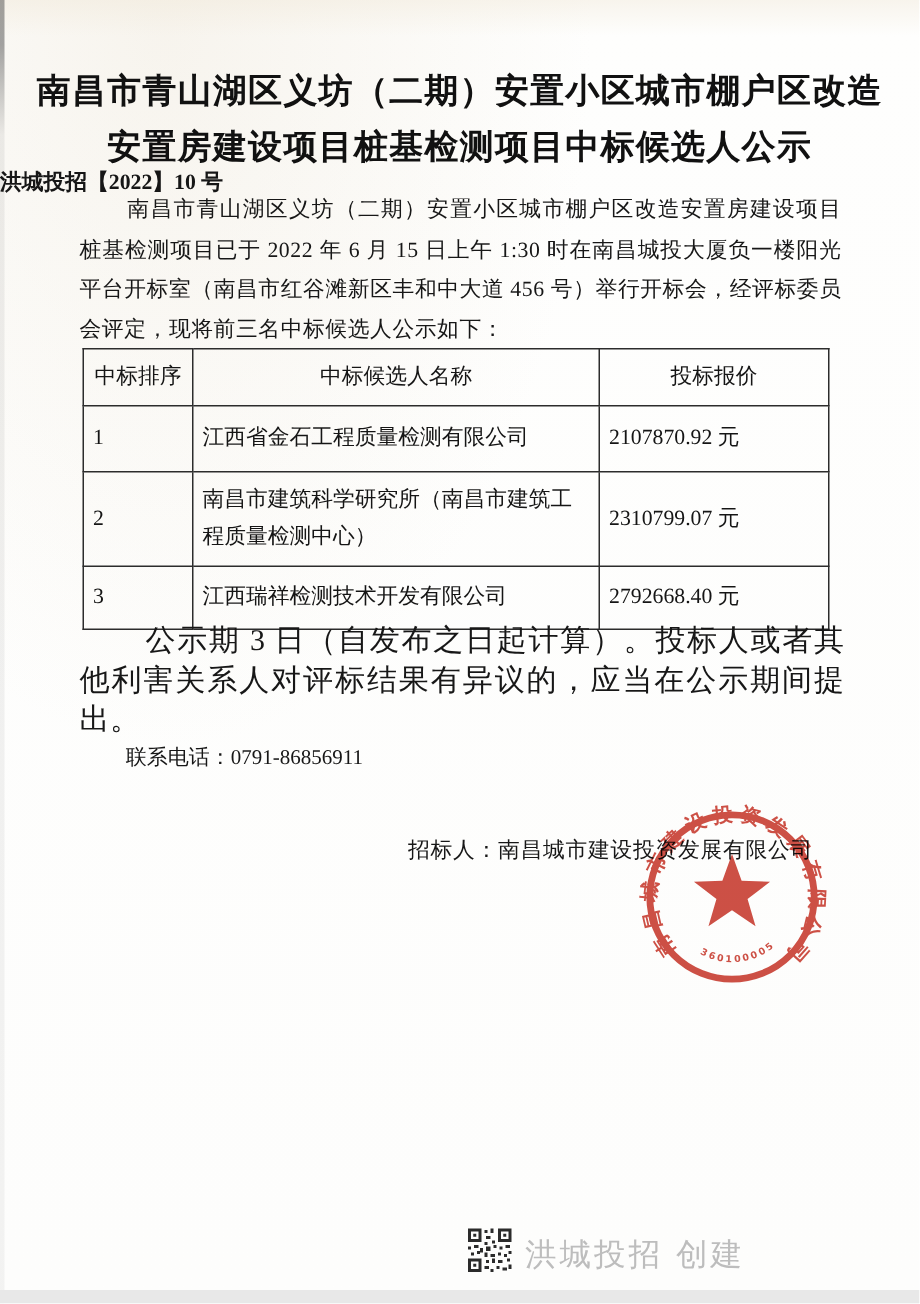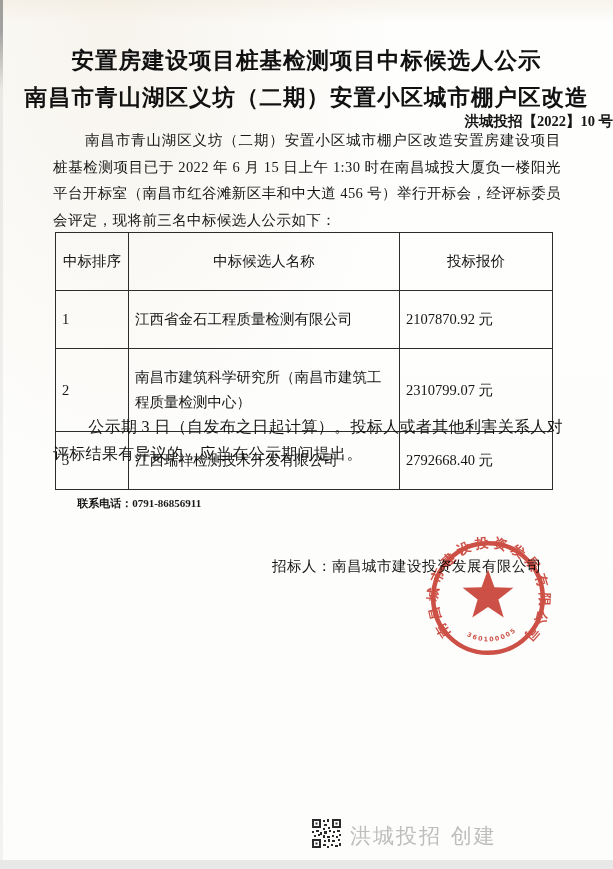--- a/index.html
+++ b/index.html
@@ -31,47 +31,47 @@
     position: absolute; left: 0; top: 860px; width: 613px; height: 9px;
     background: #e8e8e8;
   }
   .title-block {
     position: absolute; top: 42px; left: 0; width: 613px;
     text-align: center; font-weight: 700; font-size: 22.5px; line-height: 37px;
     color: #111; letter-spacing: 1px;
   }
   .doc-number {
     position: absolute; top: 112px; left: 0; width: 613px;
-    text-align: right; font-size: 14.5px; font-weight: 700; color: #161616;
+    text-align: left; font-size: 14.5px; font-weight: 700; color: #161616;
   }
   .intro {
     position: absolute; top: 127px; left: 53px; width: 508px;
     font-size: 14.5px; line-height: 26.6px; text-align: justify;
     text-indent: 2.2em; color: #171717; letter-spacing: 0.4px;
   }
   table.bid-table {
     position: absolute; top: 232px; left: 55px;
     border-collapse: collapse; table-layout: fixed;
     font-size: 14.5px; color: #151515;
   }
   table.bid-table td, table.bid-table th {
     border: 1.6px solid #2c2c2c;
     vertical-align: middle;
-    font-weight: 400; line-height: 25px; padding: 16px 6px;
+    font-weight: 400; line-height: 25px; padding: 6px 6px;
   }
   table.bid-table th { font-weight: 400; }
   .notice {
     position: absolute; top: 414px; left: 53px; width: 510px;
-    font-size: 16px; line-height: 26.5px; text-align: justify;
+    font-size: 20px; line-height: 26.5px; text-align: justify;
     text-indent: 2.2em; color: #171717; letter-spacing: 0.3px;
   }
   .supervisor { position: absolute; top: 468px; left: 53px; width: 510px;
     font-size: 14.5px; text-indent: 2.2em; color: #171717; }
   .phone { position: absolute; top: 496px; left: 53px; width: 510px;
-    font-size: 11px; text-indent: 2.2em; color: #171717; font-weight: bold; }
+    font-size: 14px; text-indent: 2.2em; color: #171717; }
   .bidder-line {
     position: absolute; top: 557px; left: 0; width: 613px;
     padding-right: 71px; text-align: right;
     font-size: 14.5px; color: #171717; letter-spacing: 0.5px;
   }
   .date-line {
     position: absolute; top: 589px; left: 412px;
     font-size: 14.5px; color: #171717; letter-spacing: 0.5px;
   }
   .seal {
@@ -90,22 +90,22 @@
 </head>
 <body>
 
 <div class="page">
 
   <div class="edge-top"></div>
   <div class="edge-left"></div>
   <div class="edge-bottom"></div>
 
   <div class="title-block">
+    <div>南昌市青山湖区义坊（二期）安置小区城市棚户区改造</div>
     <div>安置房建设项目桩基检测项目中标候选人公示</div>
-    <div>南昌市青山湖区义坊（二期）安置小区城市棚户区改造</div>
   </div>
 
   <div class="doc-number">洪城投招【2022】10 号</div>
 
   <p class="intro">南昌市青山湖区义坊（二期）安置小区城市棚户区改造安置房建设项目桩基检测项目已于 2022 年 6 月 15 日上午 1:30 时在南昌城投大厦负一楼阳光平台开标室（南昌市红谷滩新区丰和中大道 456 号）举行开标会，经评标委员会评定，现将前三名中标候选人公示如下：</p>
 
   <table class="bid-table">
     <colgroup>
       <col style="width:73px">
         <col style="width:271px">

